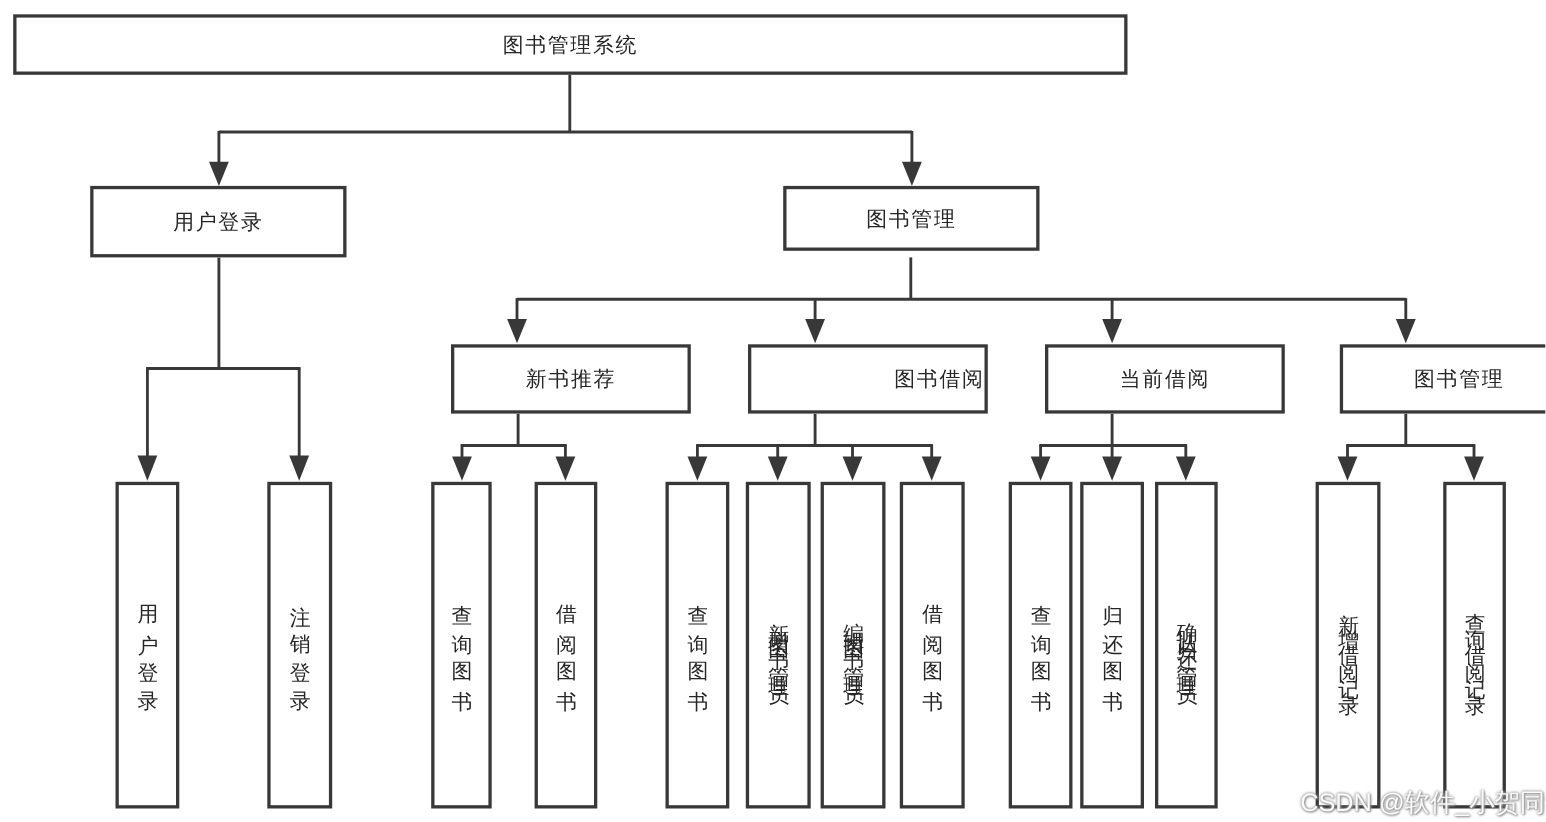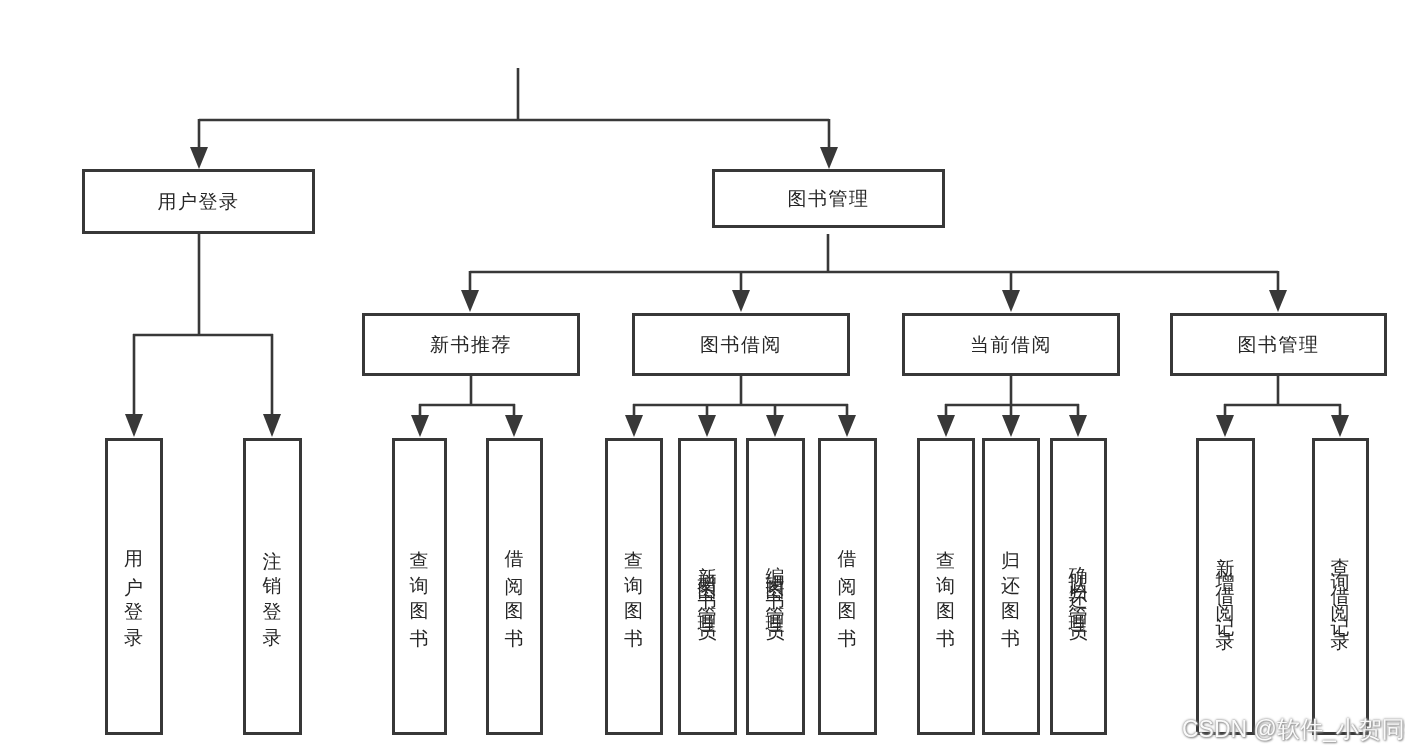--- a/index.html
+++ b/index.html
@@ -32,23 +32,23 @@
     line-height:1;
     white-space:nowrap;
   }
   .ls-4{letter-spacing:26px;}
   .ls-6{letter-spacing:15px;}
   .ls-9{letter-spacing:8px;}
   
   #root-box      {left:12px;  top:13px;  width:1013px; height:55px;}
   #user-login-box{left:82px;  top:169px; width:233px;  height:65px;}
   #book-mgmt-box {left:712px; top:169px; width:233px;  height:59px;}
-  .l3{top:313px;height:63px;}
+  .l3{top:313px;height:63px;margin-left:48px;}
   #new-rec-box   {left:362px;  width:218px;}
-  #borrow-box    {left:632px;  width:218px;}
+  #borrow-box    {left:632px;  width:218px;justify-content:flex-end;}
   #current-box   {left:902px;  width:218px;}
   #records-box   {left:1170px; width:217px;}
   .leaf{top:438px;height:297px;}
   #g1c1{left:105px;width:58px;}
   #g1c2{left:243px;width:59px;}
   #g2c1{left:392px;width:55px;}
   #g2c2{left:486px;width:57px;}
   #g3c1{left:605px;width:58px;}
   #g3c2{left:678px;width:59px;}
   #g3c3{left:746px;width:59px;}
@@ -148,20 +148,23 @@
     <g>
       <line x1="1278" y1="376" x2="1278" y2="405"></line>
       <line x1="1224" y1="405" x2="1341" y2="405"></line>
       <line x1="1225" y1="404" x2="1225" y2="417"></line>
       <polygon points="1216,415 1234,415 1225,437"></polygon>
       <line x1="1340" y1="404" x2="1340" y2="417"></line>
       <polygon points="1331,415 1349,415 1340,437"></polygon>
     </g>
   </svg>
 
+  <div class="node" id="root-box">
+    <span class="h-label">图书管理系统</span>
+  </div>
 
   <div class="node" id="user-login-box">
     <span class="h-label">用户登录</span>
   </div>
   <div class="node" id="book-mgmt-box">
     <span class="h-label">图书管理</span>
   </div>
 
   <div class="node l3" id="new-rec-box">
     <span class="h-label">新书推荐</span>

